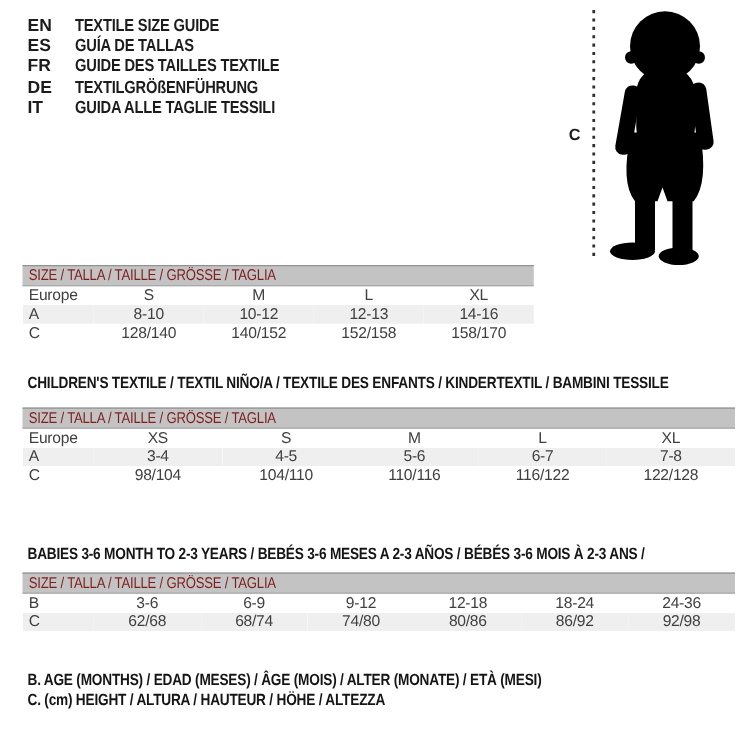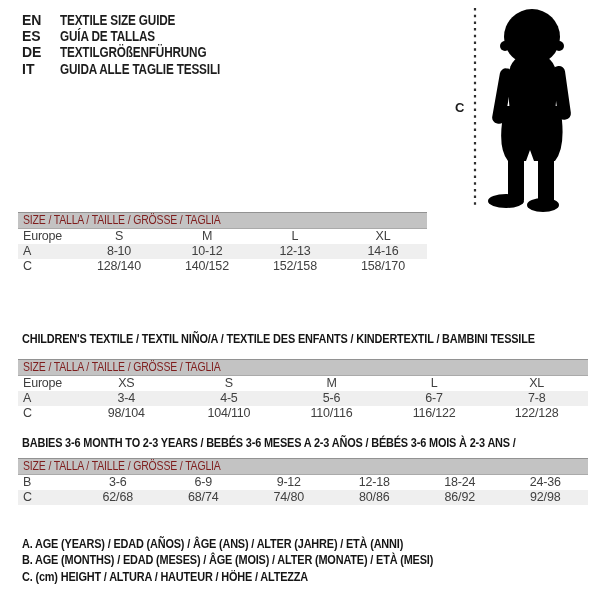--- a/index.html
+++ b/index.html
@@ -54,21 +54,21 @@
     position: absolute;
     left: 5px;
     top: 96px;
     font-weight: bold;
     font-size: 13px;
   }
 
   
   .tbl { position: absolute; left: 18px; }
   .t1 { top: 212px; width: 409px; }
-  .t2 { top: 332px; width: 570px; }
+  .t2 { top: 299px; width: 570px; }
   .t3 { top: 436px; width: 570px; }
   .tbl-title {
     font-weight: bold;
     font-size: 13px;
     line-height: 14px;
     margin: 0 0 13px 4px;
     color: #151515;
   }
   .t3 .tbl-title { margin-bottom: 8px; }
   .tbl-header {
@@ -122,20 +122,24 @@
 <div class="page">
 
   <div class="lang-list">
       <div class="lang-row">
         <span class="lang-code">EN</span>
         <span class="condensed">TEXTILE SIZE GUIDE</span>
       </div>
       <div class="lang-row">
         <span class="lang-code">ES</span>
         <span class="condensed">GUÍA DE TALLAS</span>
+      </div>
+      <div class="lang-row">
+        <span class="lang-code">FR</span>
+        <span class="condensed">GUIDE DES TAILLES TEXTILE</span>
       </div>
       <div class="lang-row">
         <span class="lang-code">DE</span>
         <span class="condensed">TEXTILGRÖßENFÜHRUNG</span>
       </div>
       <div class="lang-row">
         <span class="lang-code">IT</span>
         <span class="condensed">GUIDA ALLE TAGLIE TESSILI</span>
       </div>
     </div>
@@ -247,18 +251,17 @@
             <td>74/80</td>
             <td>80/86</td>
             <td>86/92</td>
             <td>92/98</td>
           </tr>
         </tbody>
       </table>
   </section>
 
   <div class="notes">
-      <div class="note-line"><span class="condensed">A. AGE (YEARS) / EDAD (AÑOS) / ÂGE (ANS) / ALTER (JAHRE) / ETÀ (ANNI)</span></div>
       <div class="note-line"><span class="condensed">B. AGE (MONTHS) / EDAD (MESES) / ÂGE (MOIS) / ALTER (MONATE) / ETÀ (MESI)</span></div>
       <div class="note-line"><span class="condensed">C. (cm) HEIGHT / ALTURA / HAUTEUR / HÖHE / ALTEZZA</span></div>
     </div>
 
 </div>
 
 </body></html>

